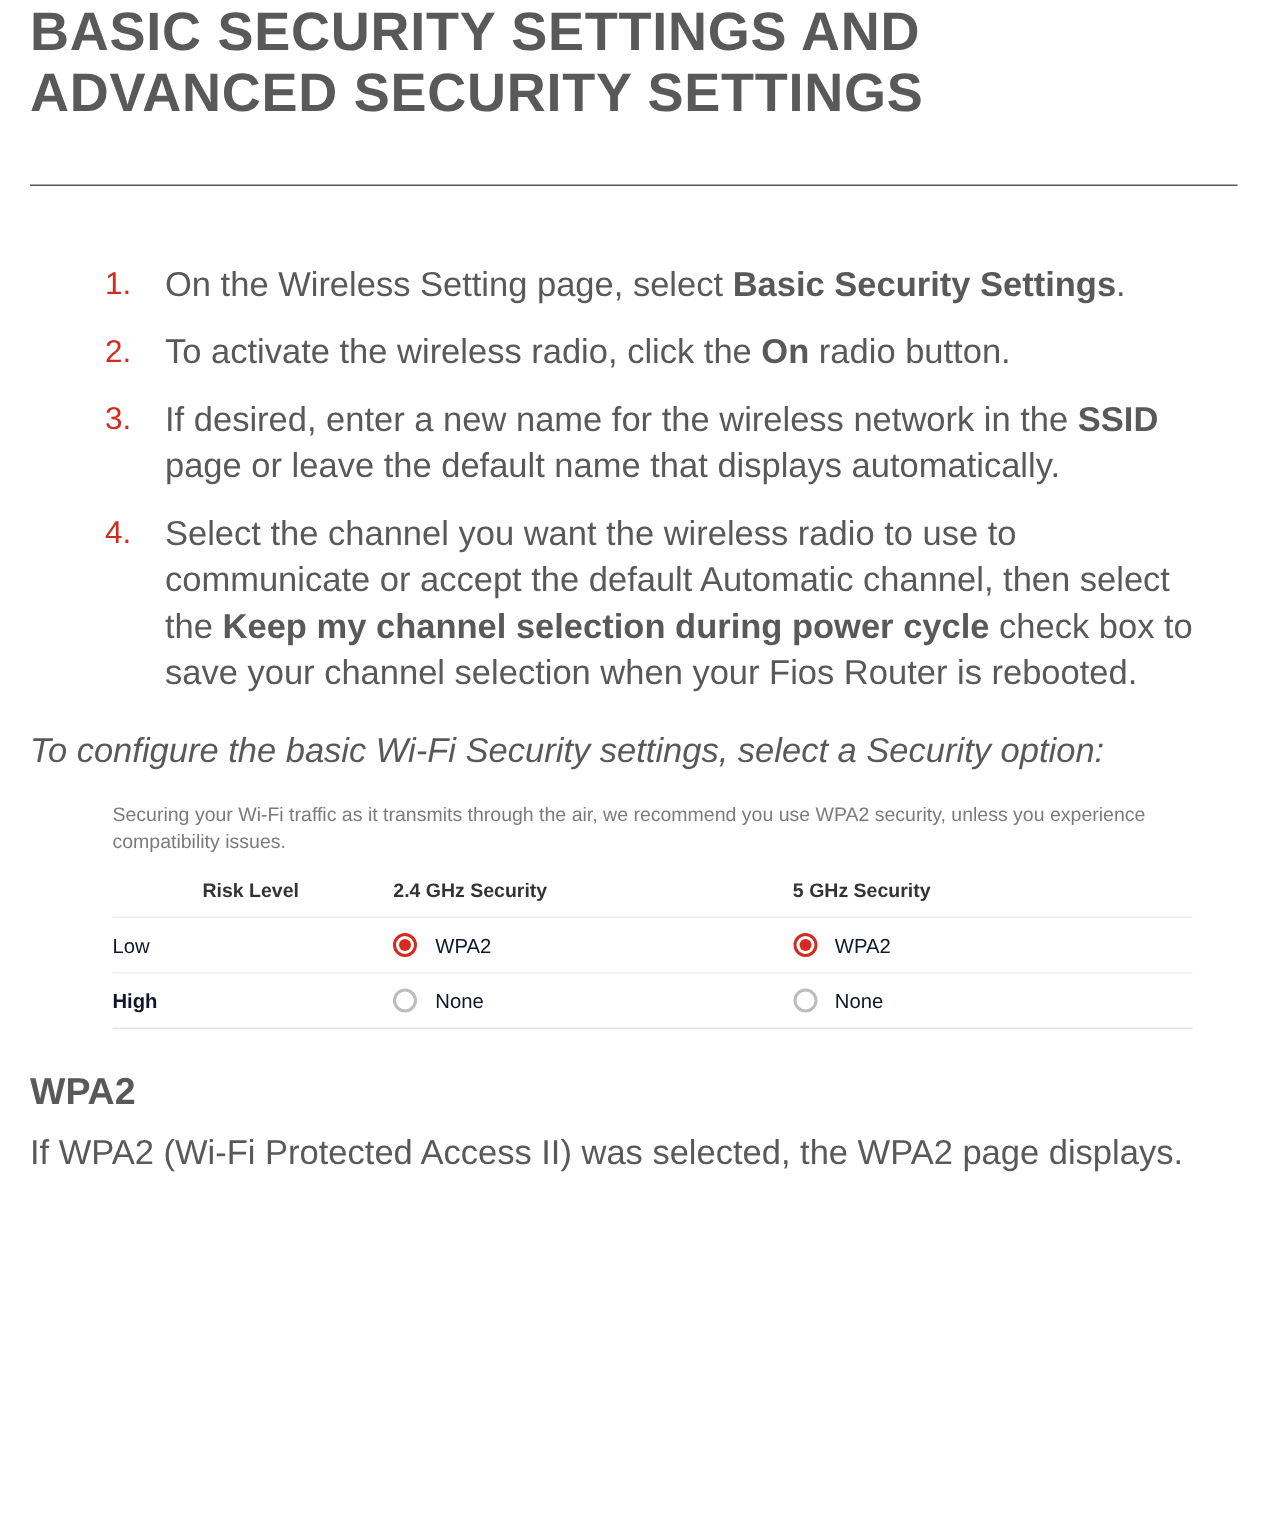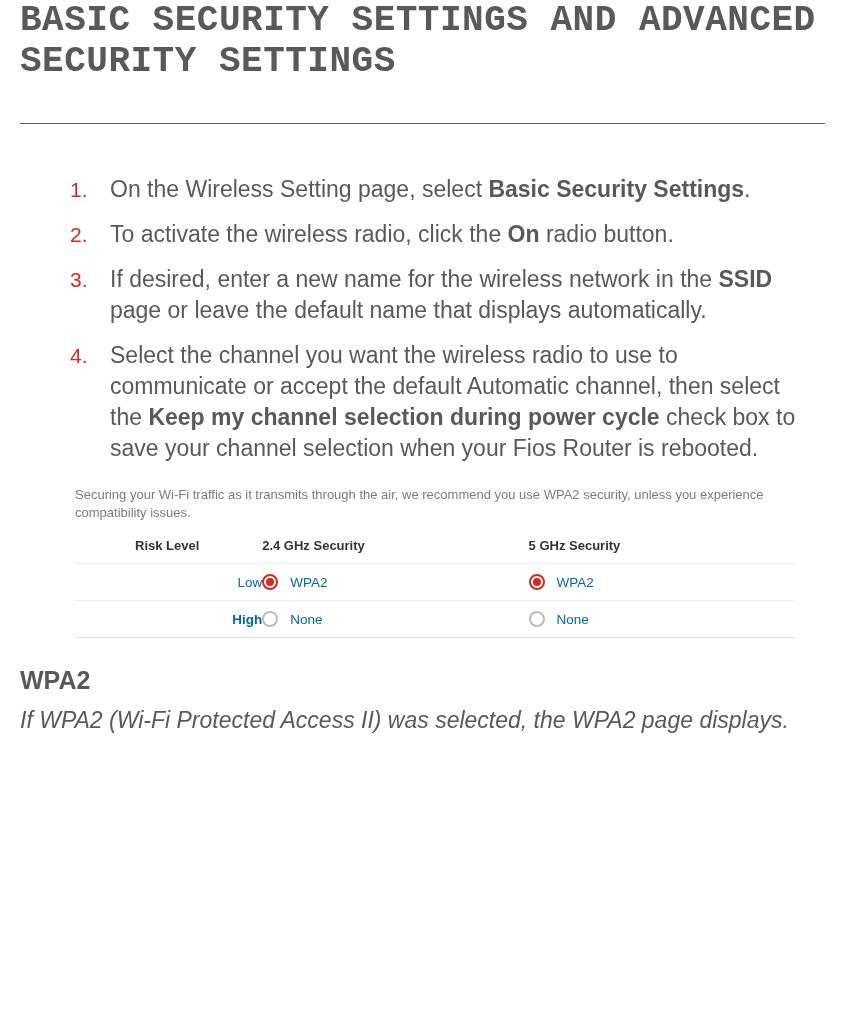--- a/index.html
+++ b/index.html
@@ -8,21 +8,21 @@
     padding: 0;
     font-family: "Helvetica Neue", Helvetica, Arial, sans-serif;
     width: 845px;
     background: #fff;
     color: #595959;
   }
   .page {
     padding: 0 20px 40px 20px;
   }
   h1.title {
-    font-family: Liberation Mono, monospace;
+    font-family: Liberation Sans, sans-serif;
     font-weight: 700;
     font-size: 36px;
     letter-spacing: 0.5px;
     color: #595959;
     margin: 0 0 40px 0;
     line-height: 1.15;
   }
   hr.rule {
     border: none;
     border-top: 1px solid #595959;
@@ -87,23 +87,22 @@
     font-weight: 700;
     font-size: 13px;
     color: #333;
     text-align: left;
     padding: 6px 0 10px 0;
   }
   .panel td {
     font-size: 13.5px;
     padding: 10px 0;
     border-top: 1px solid #eee;
-    color: #0369a1;
+    color: #0f172a;
     vertical-align: middle;
-    text-align: right;
   }
   .col-risk { width: 26%; padding-left: 60px !important; }
   .col-24, .col-5 { width: 37%; }
   .risk-low { color: #7bbf7b; padding-left: 60px; }
   .risk-high { color: #d52b1e; font-weight: 700; padding-left: 60px; }
 
   .radio-cell { display: flex; align-items: center; gap: 12px; }
   .radio {
     display: inline-block;
     width: 16px; height: 16px;
@@ -126,21 +125,20 @@
     font-weight: 700;
     font-size: 25px;
     color: #595959;
     margin: 10px 0 10px 0;
   }
   p.body {
     font-size: 23px;
     color: #595959;
     line-height: 1.35;
     margin: 0;
-    font-style: italic;
   }
 </style>
 </head>
 <body>
 
 <div class="page">
   <h1 class="title">BASIC SECURITY SETTINGS AND ADVANCED SECURITY SETTINGS</h1>
   <hr class="rule">
 
 
@@ -156,20 +154,21 @@
     <li>
       <span class="num">3.</span>
       <span class="txt"><span>If desired, enter a new name for the wireless network in the </span><b>SSID</b><span> page or leave the default name that displays automatically.</span></span>
     </li>
     <li>
       <span class="num">4.</span>
       <span class="txt"><span>Select the channel you want the wireless radio to use to communicate or accept the default Automatic channel, then select the </span><b>Keep my channel selection during power cycle</b><span> check box to save your channel selection when your Fios Router is rebooted.</span></span>
     </li>
   </ol>
 
+  <p class="intro">To configure the basic Wi-Fi Security settings, select a Security option:</p>
 
   <div class="panel">
     <div class="pdesc">Securing your Wi-Fi traffic as it transmits through the air, we recommend you use WPA2 security, unless you experience compatibility issues.</div>
     <table>
       <thead>
         <tr>
           <th class="col-risk">Risk Level</th>
           <th class="col-24">2.4 GHz Security</th>
           <th class="col-5">5 GHz Security</th>
         </tr>

